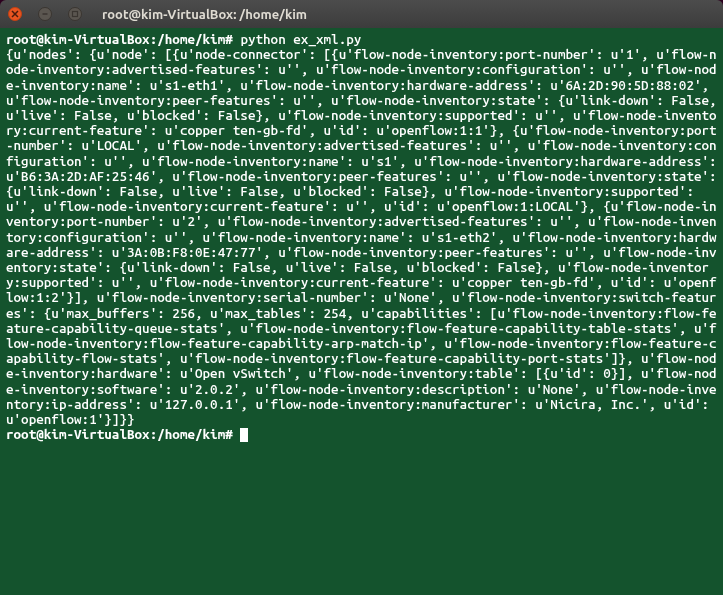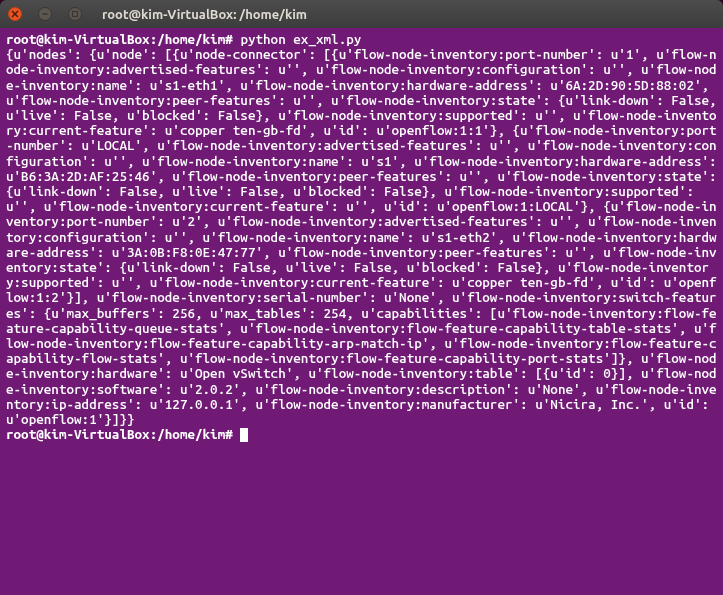--- a/index.html
+++ b/index.html
@@ -36,21 +36,21 @@
   }
   .title {
     color: #dfdbd2;
     font-family: Ubuntu, "Segoe UI", sans-serif;
     font-size: 13px;
     font-weight: bold;
     margin-left: 4px;
     white-space: nowrap;
   }
   .terminal {
-    background: #701a75;
+    background: #14532d;
     color: #ffffff;
     font-size: 13.5px;
     line-height: 15.2px;
     padding: 4px 6px;
     white-space: pre-wrap;
     word-break: break-all;
     height: calc(595px - 28px);
     overflow: hidden;
     font-weight: 500;
   }

